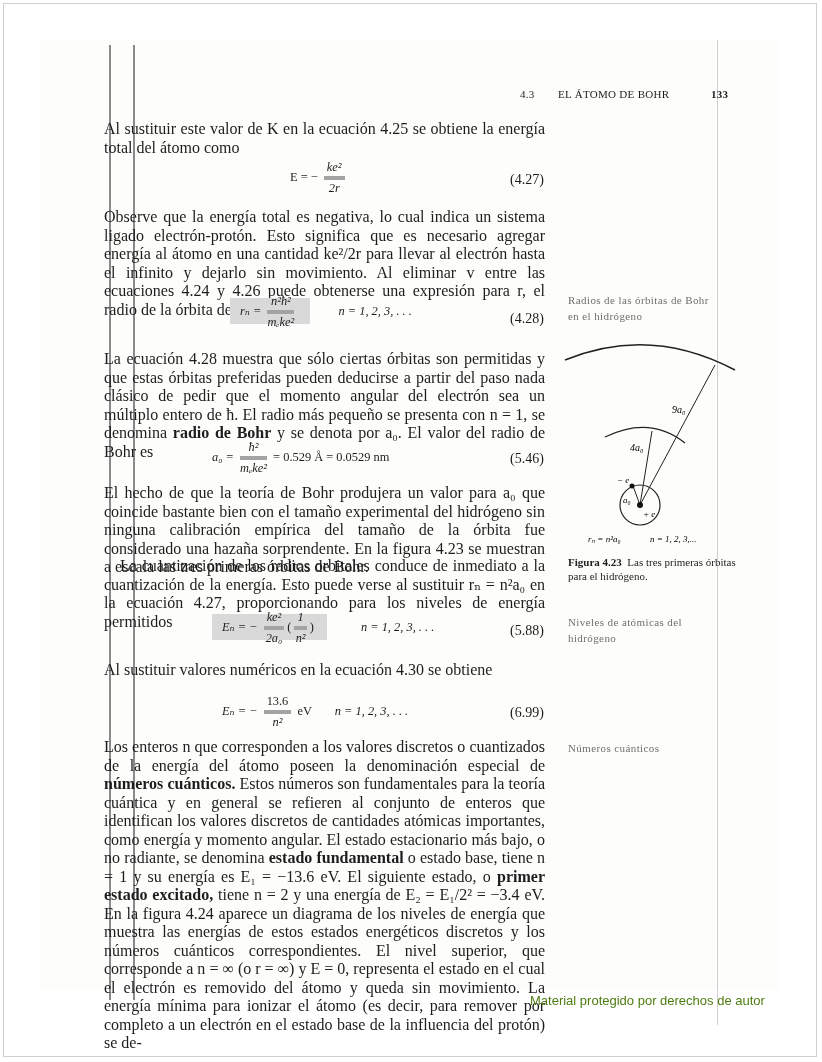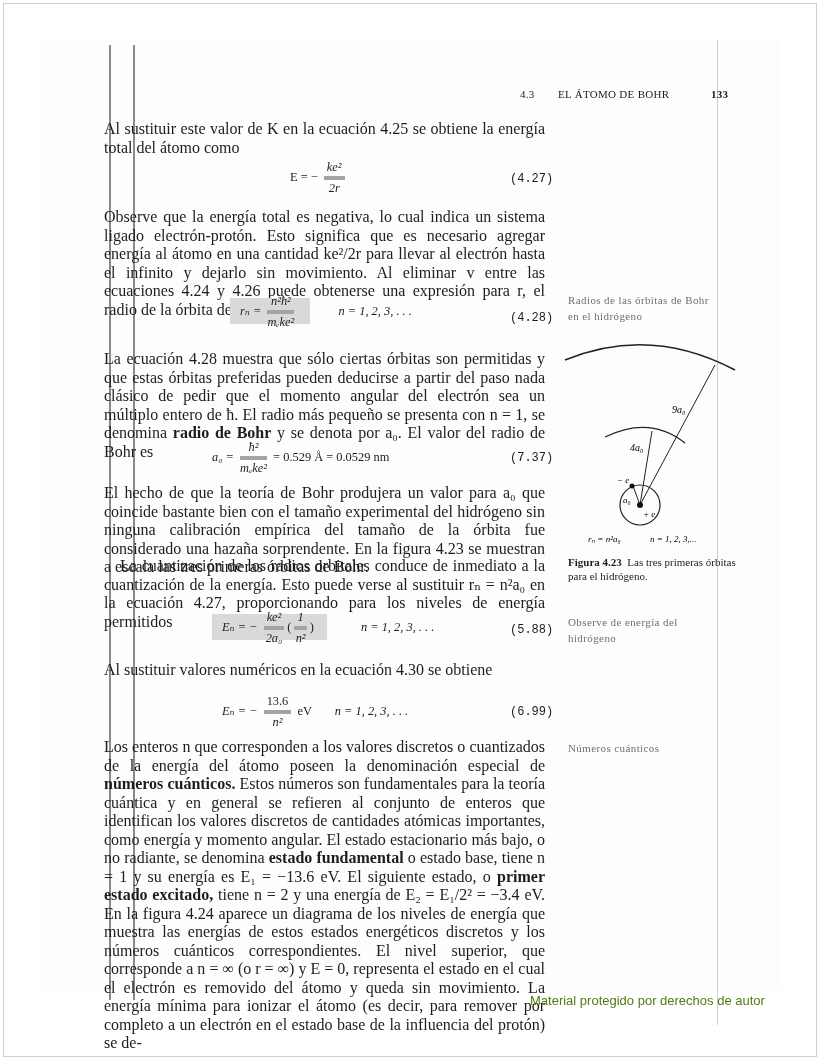--- a/index.html
+++ b/index.html
@@ -29,21 +29,21 @@
   .hdr-page { left:191px; font-weight:bold; }
 
   .para {
     position:absolute; left:104px; width:441px;
     font-size:16px; line-height:18.5px; text-align:justify;
   }
   .para.indent { text-indent:16px; }
   .para b { font-weight:bold; }
 
   .eq { position:absolute; font-size:12.4px; white-space:nowrap; }
-  .eq-num { position:absolute; left:510px; font-size:12px;font-family:Liberation Mono, monospace; }
+  .eq-num { position:absolute; left:510px; font-size:14px; }
   .frac { display:inline-block; vertical-align:middle; text-align:center; margin:0 3px; }
   .frac .num { display:block; border-bottom:4px solid #a3a3a3; padding:0 3px 1px; font-style:italic; }
   .frac .den { display:block; padding-top:1px; font-style:italic; }
   .it { font-style:italic; }
   .hl { background:#d9d9d9; padding:6px 10px; }
 
   .margin-note {
     position:absolute; left:568px; width:150px; font-size:11px; line-height:16px;
     color:#6f6f6f; letter-spacing:0.4px;
   }
@@ -89,21 +89,21 @@
 </div>
 <div class="eq-num" style="top:311px">(4.28)</div>
 
 <div class="para" style="top:350px"><span>La ecuación 4.28 muestra que sólo ciertas órbitas son permitidas y que estas órbitas preferidas pueden deducirse a partir del paso nada clásico de pedir que el momento angular del electrón sea un múltiplo entero de ħ. El radio más pequeño se presenta con n = 1, se denomina </span><b>radio de Bohr</b><span> y se denota por a₀. El valor del radio de Bohr es</span></div>
 
 <div class="eq" style="left:212px;top:440px">
   <span class="it">a₀ =</span>
   <span class="frac"><span class="num">ħ²</span><span class="den">mₑke²</span></span>
   <span>= 0.529 Å = 0.0529 nm</span>
 </div>
-<div class="eq-num" style="top:451px">(7.37)</div>
+<div class="eq-num" style="top:451px">(5.46)</div>
 
 <div class="para" style="top:484px">El hecho de que la teoría de Bohr produjera un valor para a₀ que coincide bastante bien con el tamaño experimental del hidrógeno sin ninguna calibración empírica del tamaño de la órbita fue considerado una hazaña sorprendente. En la figura 4.23 se muestran a escala las tres primeras órbitas de Bohr.</div>
 <div class="para indent" style="top:557px">La cuantización de los radios orbitales conduce de inmediato a la cuantización de la energía. Esto puede verse al sustituir rₙ = n²a₀ en la ecuación 4.27, proporcionando para los niveles de energía permitidos</div>
 
 <div class="eq" style="left:212px;top:610px">
   <span class="hl">
     <span class="it">Eₙ = −</span>
     <span class="frac"><span class="num">ke²</span><span class="den">2a₀</span></span>(<span class="frac"><span class="num">1</span><span class="den">n²</span></span>)
   </span>
   <span style="margin-left:34px" class="it">n = 1, 2, 3, . . .</span>
@@ -116,21 +116,21 @@
   <span class="it">Eₙ = −</span>
   <span class="frac"><span class="num" style="font-style:normal">13.6</span><span class="den">n²</span></span>
   <span>eV</span>
   <span style="margin-left:20px" class="it">n = 1, 2, 3, . . .</span>
 </div>
 <div class="eq-num" style="top:705px">(6.99)</div>
 
 <div class="para" style="top:738px"><span>Los enteros n que corresponden a los valores discretos o cuantizados de la energía del átomo poseen la denominación especial de </span><b>números cuánticos.</b><span> Estos números son fundamentales para la teoría cuántica y en general se refieren al conjunto de enteros que identifican los valores discretos de cantidades atómicas importantes, como energía y momento angular. El estado estacionario más bajo, o no radiante, se denomina </span><b>estado fundamental</b><span> o estado base, tiene n = 1 y su energía es E₁ = −13.6 eV. El siguiente estado, o </span><b>primer estado excitado,</b><span> tiene n = 2 y una energía de E₂ = E₁/2² = −3.4 eV. En la figura 4.24 aparece un diagrama de los niveles de energía que muestra las energías de estos estados energéticos discretos y los números cuánticos correspondientes. El nivel superior, que corresponde a n = ∞ (o r = ∞) y E = 0, representa el estado en el cual el electrón es removido del átomo y queda sin movimiento. La energía mínima para ionizar el átomo (es decir, para remover por completo a un electrón en el estado base de la influencia del protón) se de-</span></div>
 
 <div class="margin-note" style="top:292px">Radios de las órbitas de Bohr en el hidrógeno</div>
-<div class="margin-note" style="top:614px">Observe de energía del hidrógeno</div>
+<div class="margin-note" style="top:614px">Niveles de atómicas del hidrógeno</div>
 <div class="margin-note" style="top:740px">Números cuánticos</div>
 
 <svg class="fig" width="180" height="215" viewBox="0 0 180 215">
   <path d="M5,25 Q90,-10 175,35" fill="none" stroke="#222" stroke-width="1.5"></path>
   <path d="M45,102 Q90,80 125,108" fill="none" stroke="#222" stroke-width="1.2"></path>
   <circle cx="80" cy="170" r="20" fill="none" stroke="#222" stroke-width="1.2"></circle>
   <line x1="80" y1="170" x2="155" y2="30" stroke="#222" stroke-width="1"></line>
   <line x1="80" y1="170" x2="92" y2="96" stroke="#222" stroke-width="1"></line>
   <line x1="80" y1="170" x2="73" y2="151" stroke="#222" stroke-width="1"></line>
   <circle cx="80" cy="170" r="3" fill="#111"></circle>

